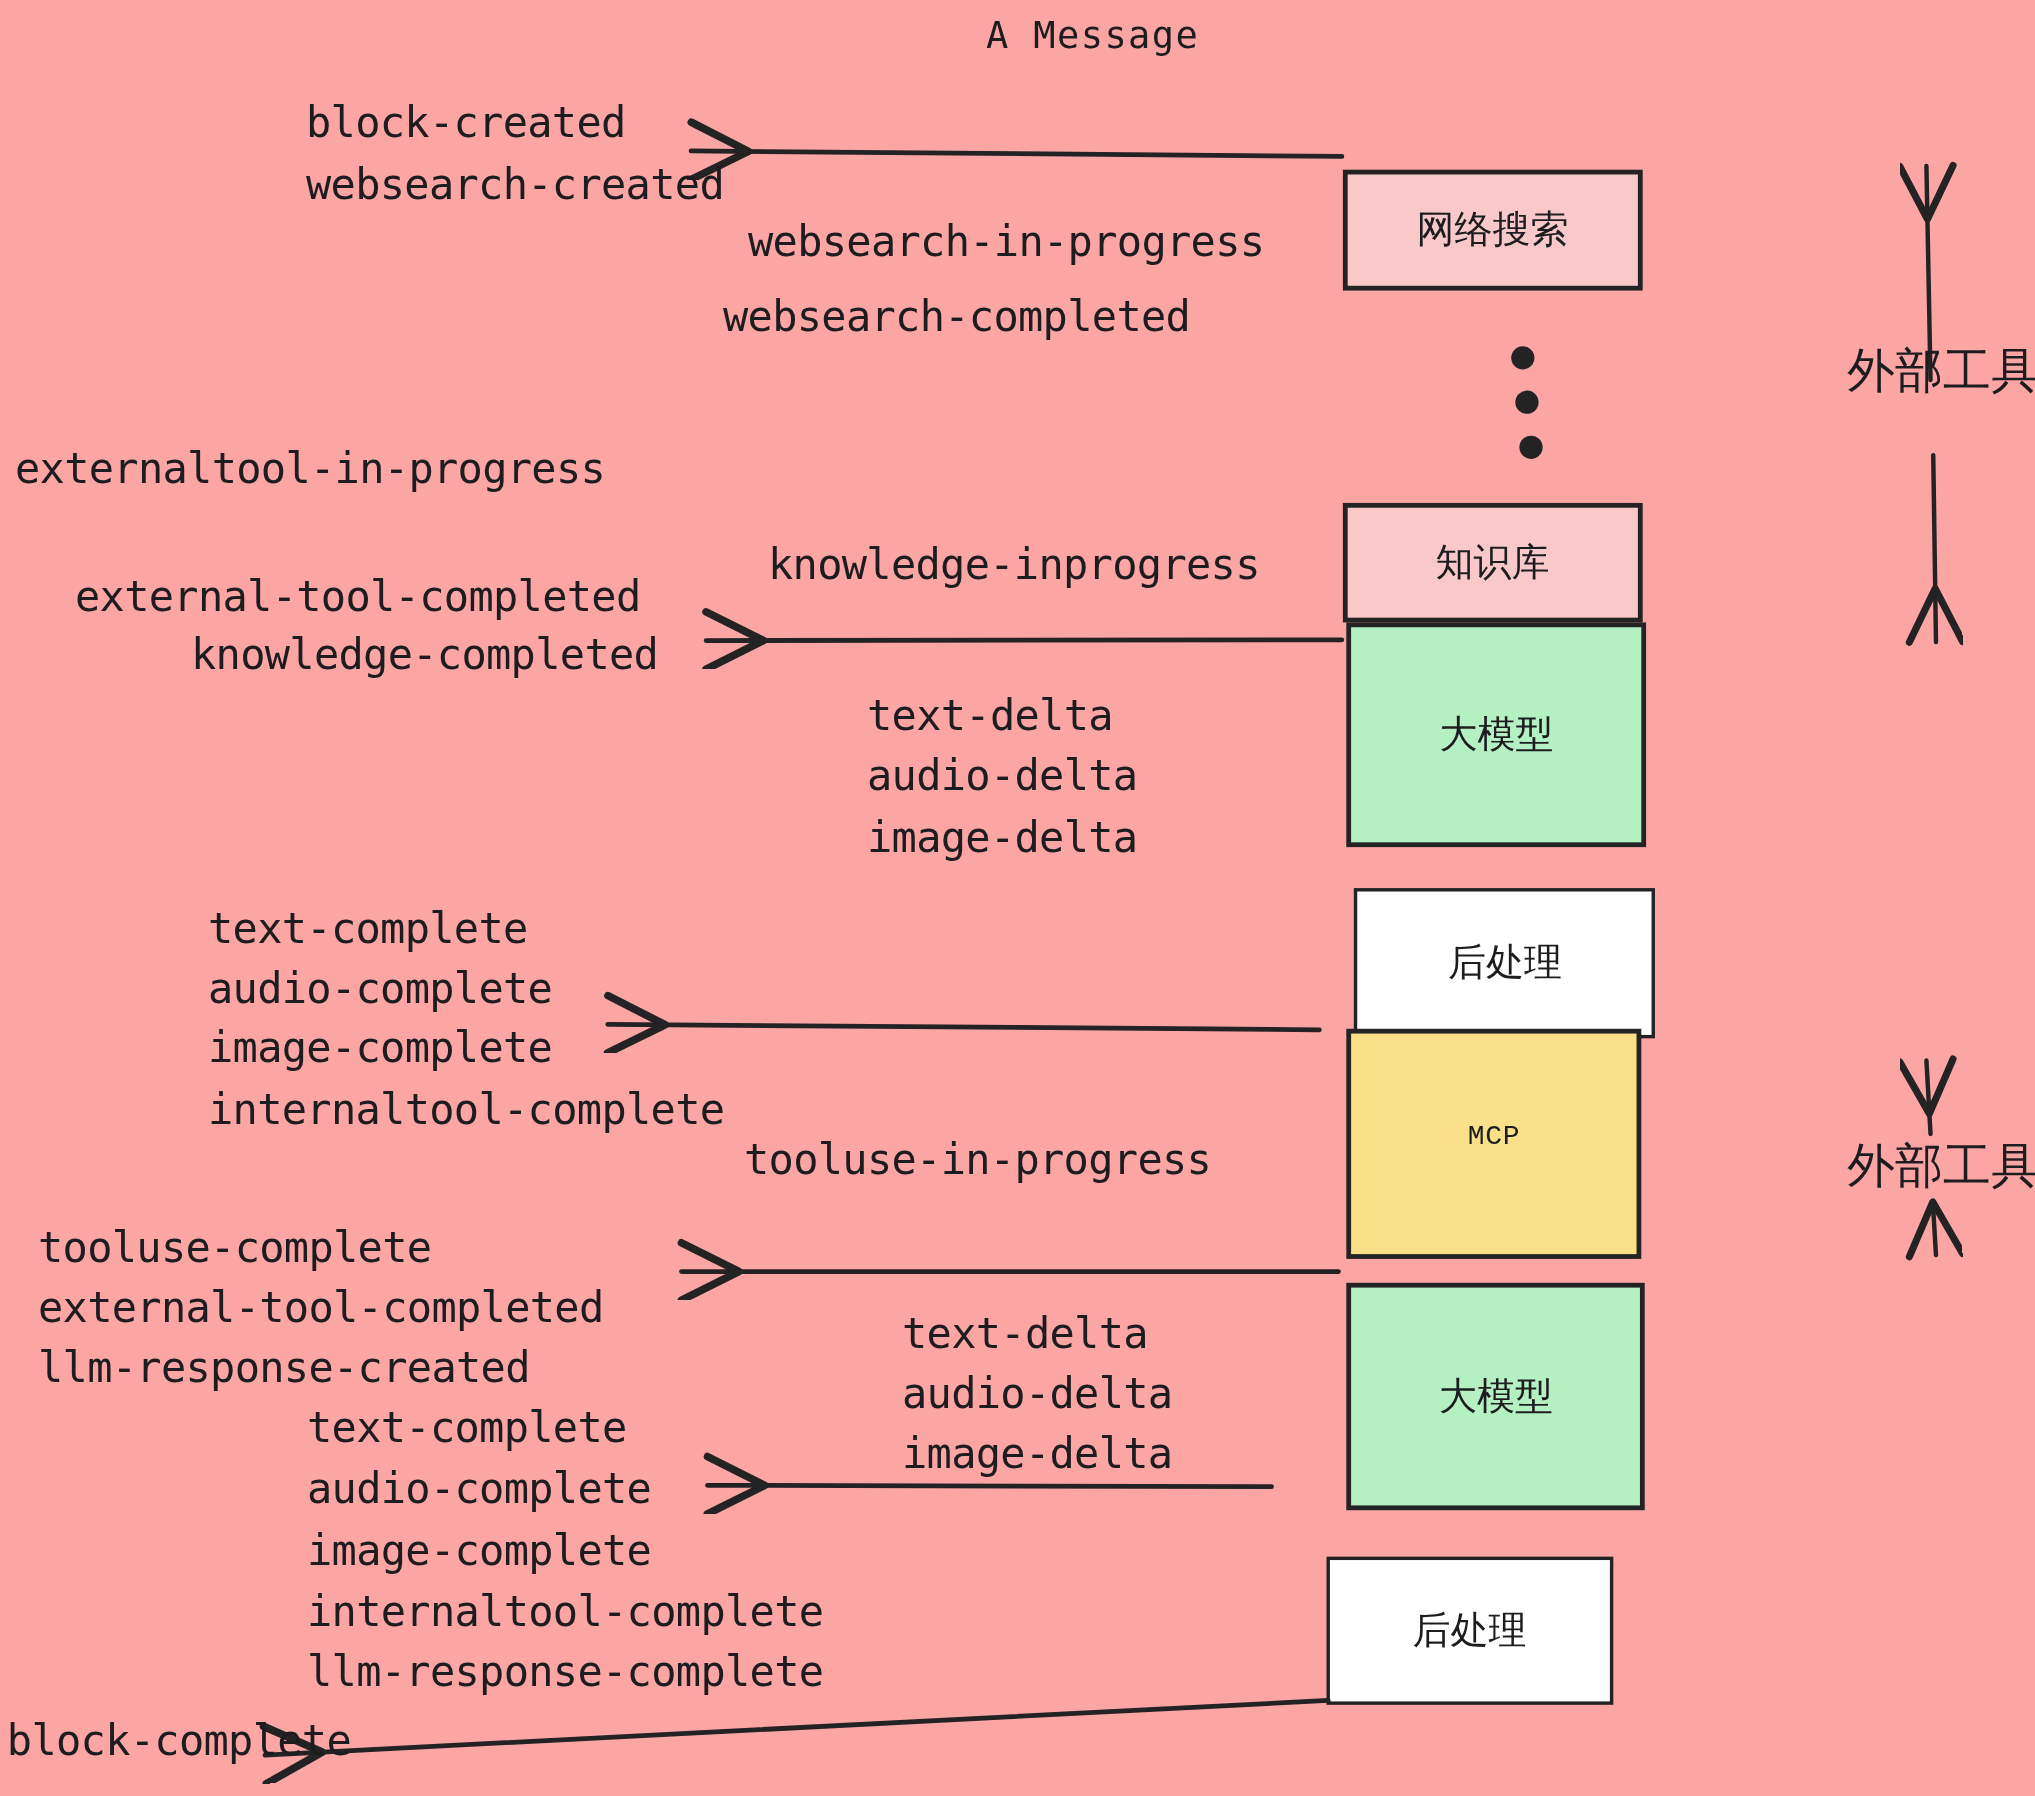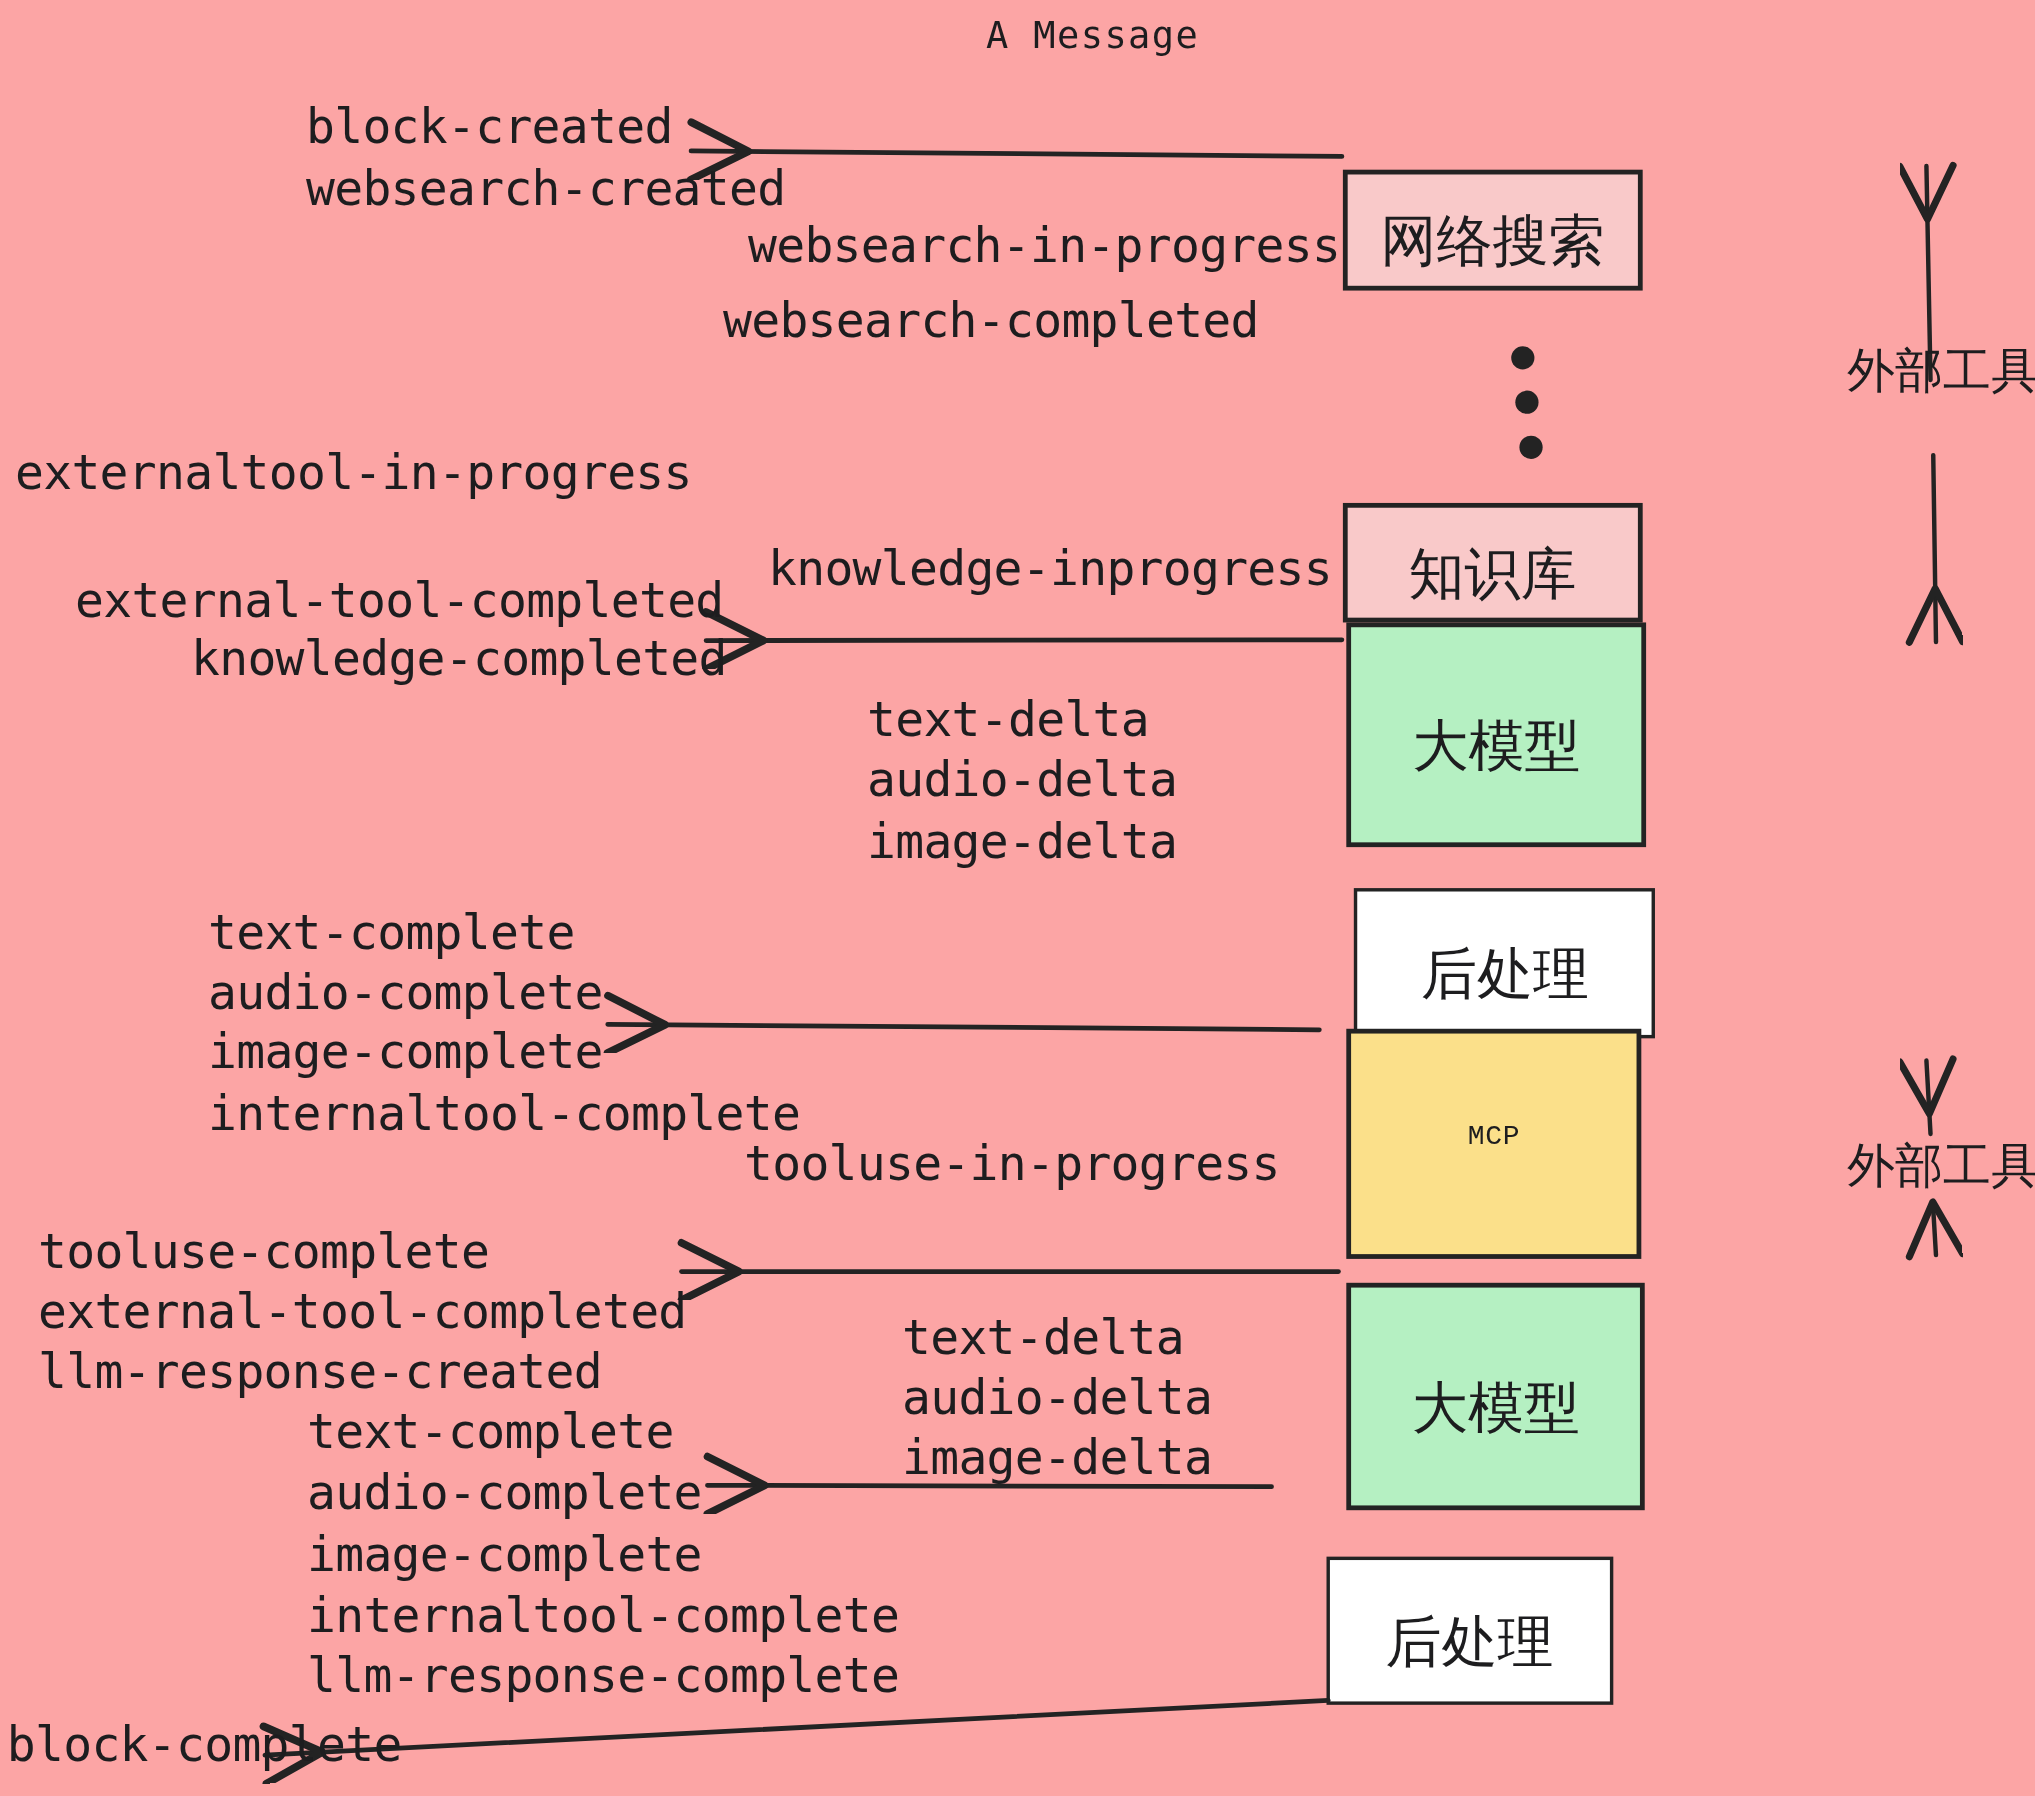--- a/index.html
+++ b/index.html
@@ -2,27 +2,27 @@
 <html style="font-size:11px"><head>
 <meta charset="utf-8">
 <style>
   html,body{margin:0;padding:0;background:#ffffff;}
   body{width:2035px;height:1796px;overflow:hidden;
        font-family:"DejaVu Sans Mono", monospace;}
   #stage{position:relative;width:2035px;height:1796px;background:#fca5a5;}
   svg#canvas{position:absolute;left:0;top:0;width:2035px;height:1796px;}
   .evt{position:absolute;white-space:pre;color:#1d1d1f;
        font-family:"DejaVu Sans Mono","Liberation Mono",monospace;
-       font-size:48px;letter-spacing:-0.7px;line-height:1;}
+       font-size:42px;letter-spacing:-0.7px;line-height:1;}
   .title{position:absolute;white-space:pre;color:#1d1d1f;
          font-family:"DejaVu Sans Mono","Liberation Mono",monospace;
          font-size:37px;letter-spacing:1.4px;}
   .boxlabel{position:absolute;white-space:pre;color:#1d1d1f;
             font-family:"DejaVu Sans","Liberation Sans",sans-serif;
-            font-size:56px;text-align:center;}
+            font-size:38px;text-align:center;}
   .boxlabel.mono{font-family:Liberation Mono, monospace;
                  font-size:28px;letter-spacing:0.7px;}
   .sidelabel{position:absolute;white-space:pre;color:#1d1d1f;
              font-family:"DejaVu Sans","Liberation Sans",sans-serif;
              font-size:48px;}
 </style>
 </head>
 <body>
 
 <div id="stage">

